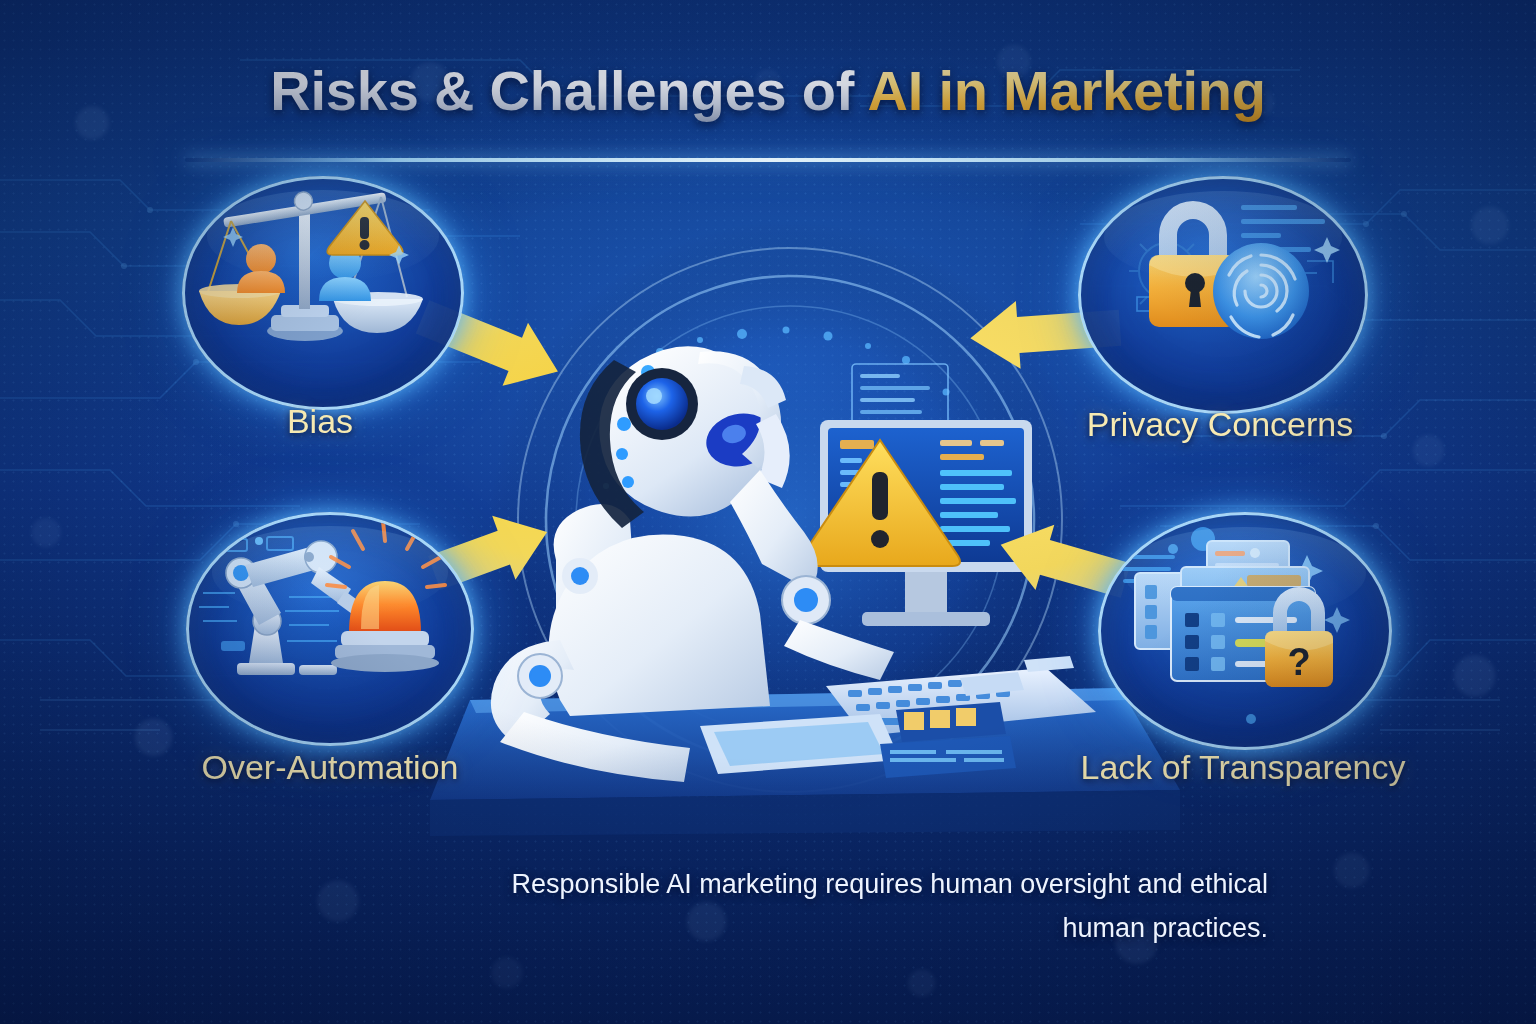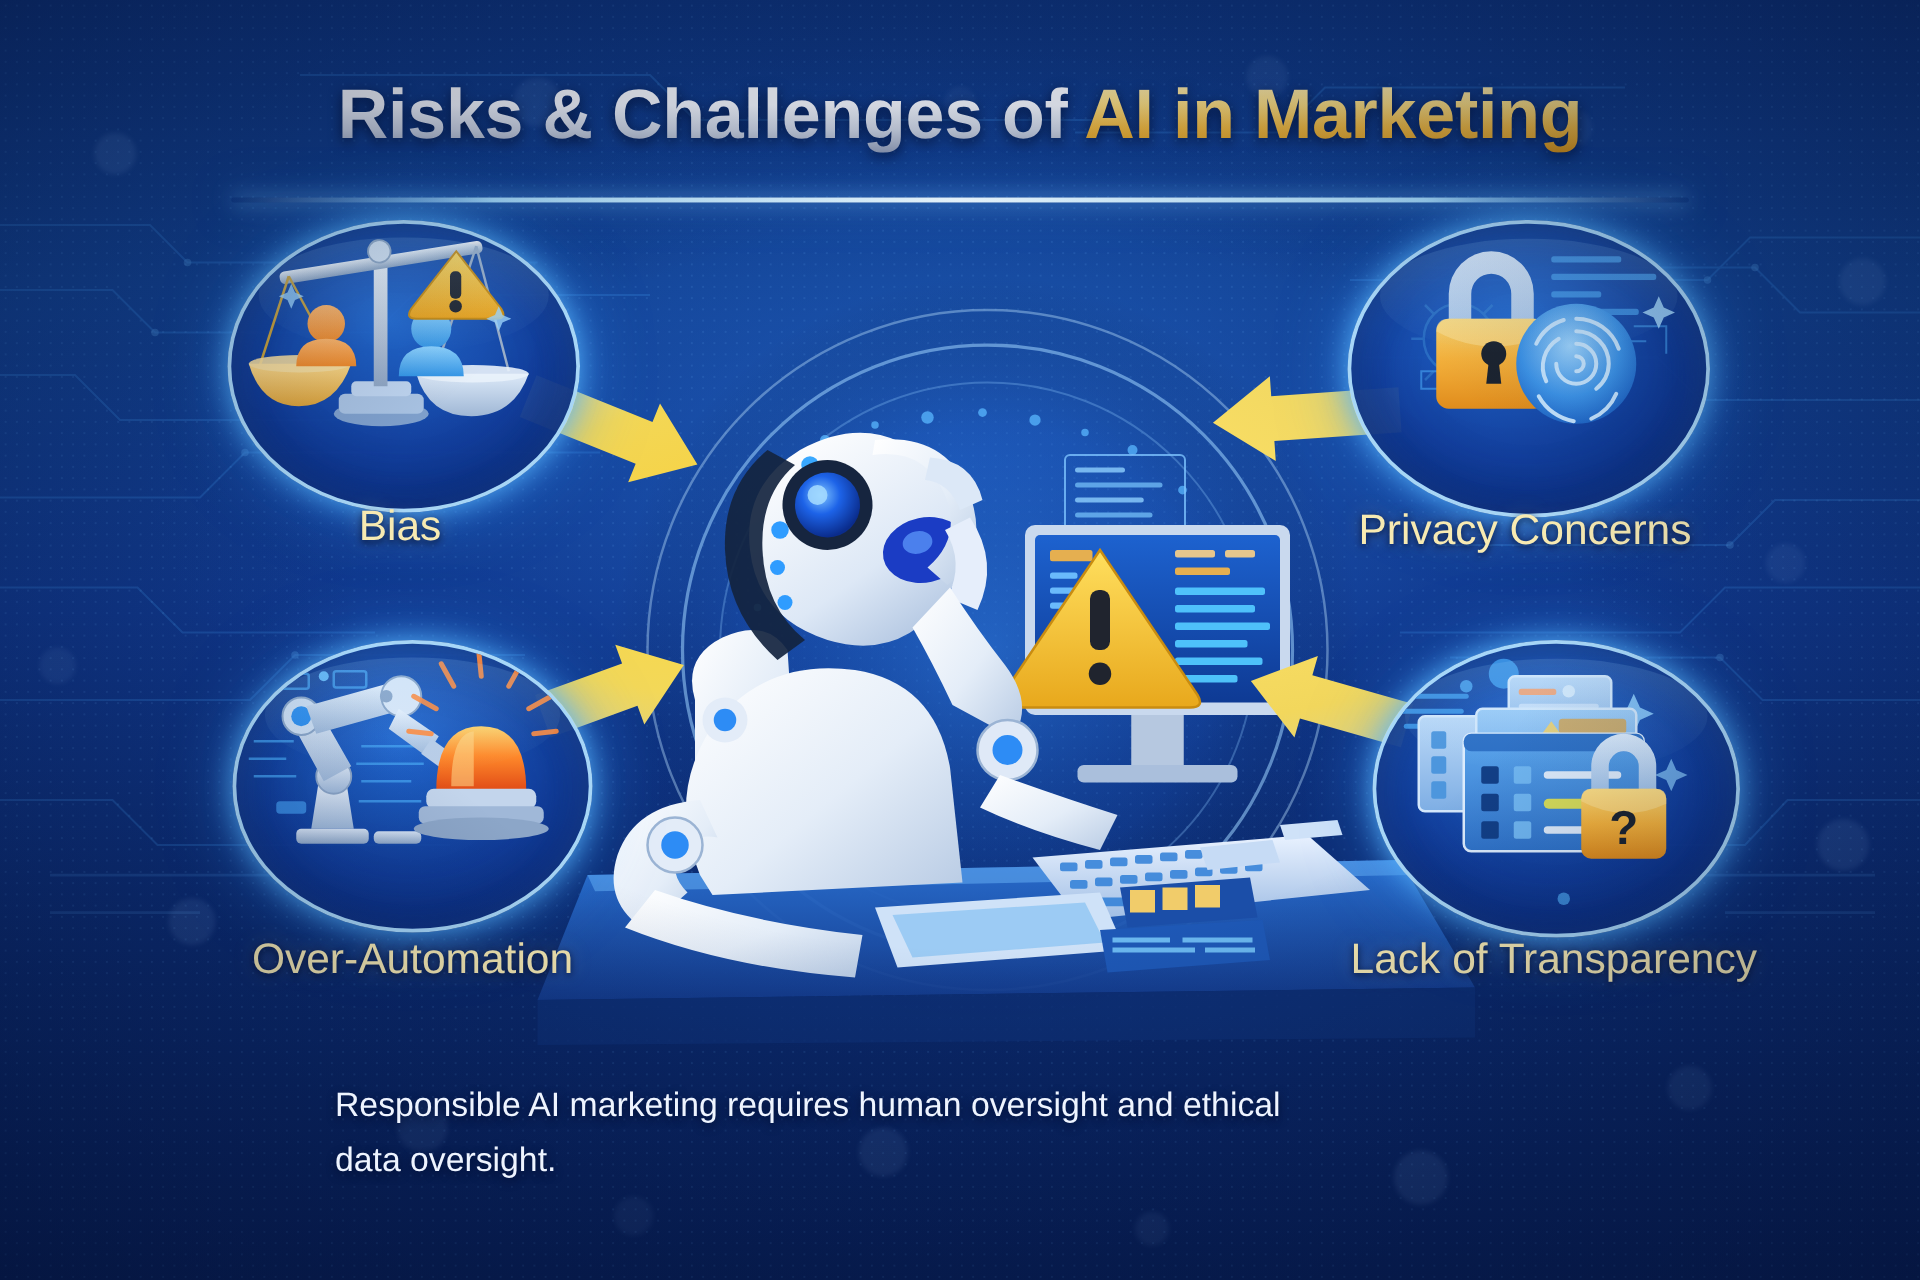--- a/index.html
+++ b/index.html
@@ -124,21 +124,21 @@
     font-size: 34px;
     color: #f7eab2;
     text-shadow: 0 2px 6px rgba(2,12,46,0.9), 0 0 18px rgba(255,225,140,0.25);
     white-space: nowrap;
   }
 
   
   .footer {
     position: absolute;
     left: 268px; top: 862px; width: 1000px;
-    text-align: left;
+    text-align: right;
     font-size: 27px;
     line-height: 44px;
     color: #eef4ff;
     text-shadow: 0 2px 8px rgba(2,12,46,0.9);
   }
 
   .arrow-layer { position:absolute; left:0; top:0; width:1536px; height:1024px; pointer-events:none; }
   .art-layer  { position:absolute; left:0; top:0; width:1536px; height:1024px; pointer-events:none; }
 </style>
 </head>
@@ -704,16 +704,16 @@
         </g>
       </svg>
     </div>
     <div class="node-label" style="left:1038px; top:748px; width:410px;">Lack of Transparency</div>
   </div>
 
   <div class="bg-vignette"></div>
 
   <div class="footer">
     <div>Responsible AI marketing requires human oversight and ethical</div>
-    <div>data oversight.</div>
+    <div>human practices.</div>
   </div>
 
 </div>
 
 </body></html>

